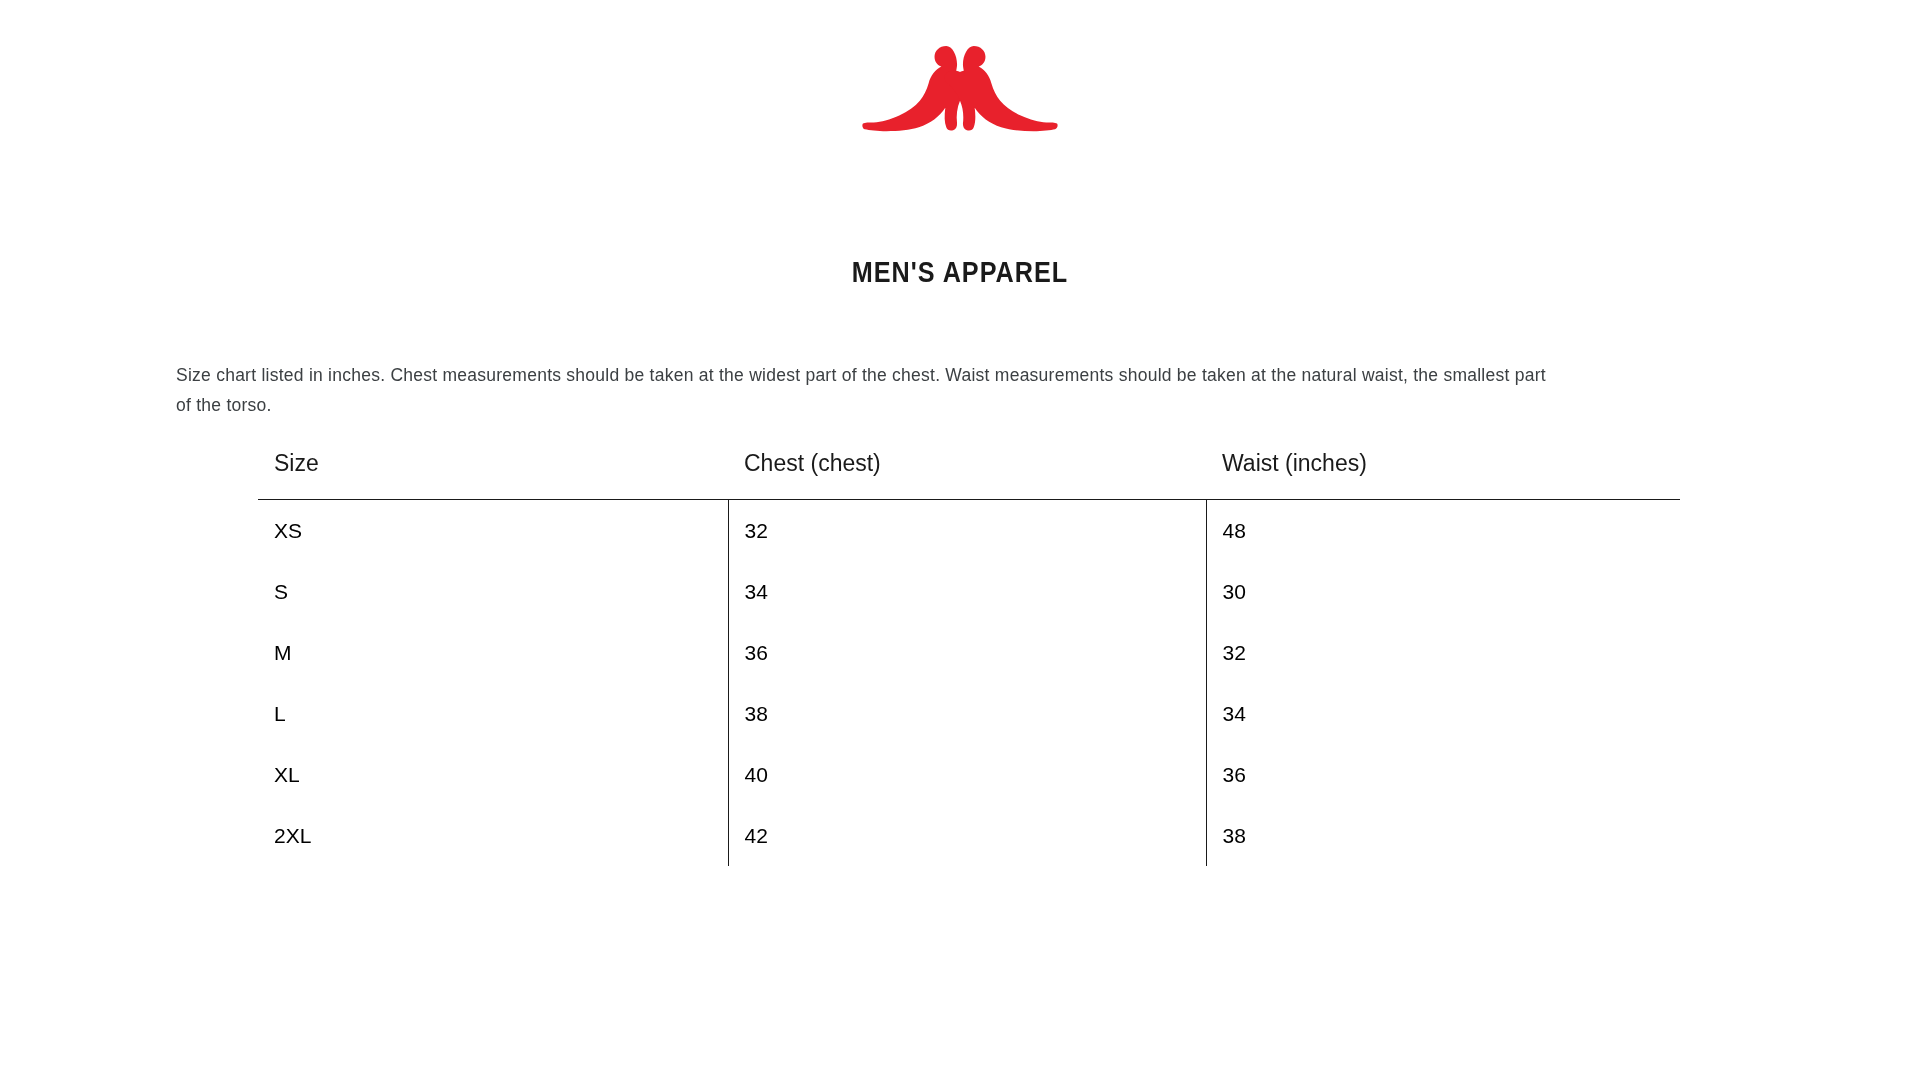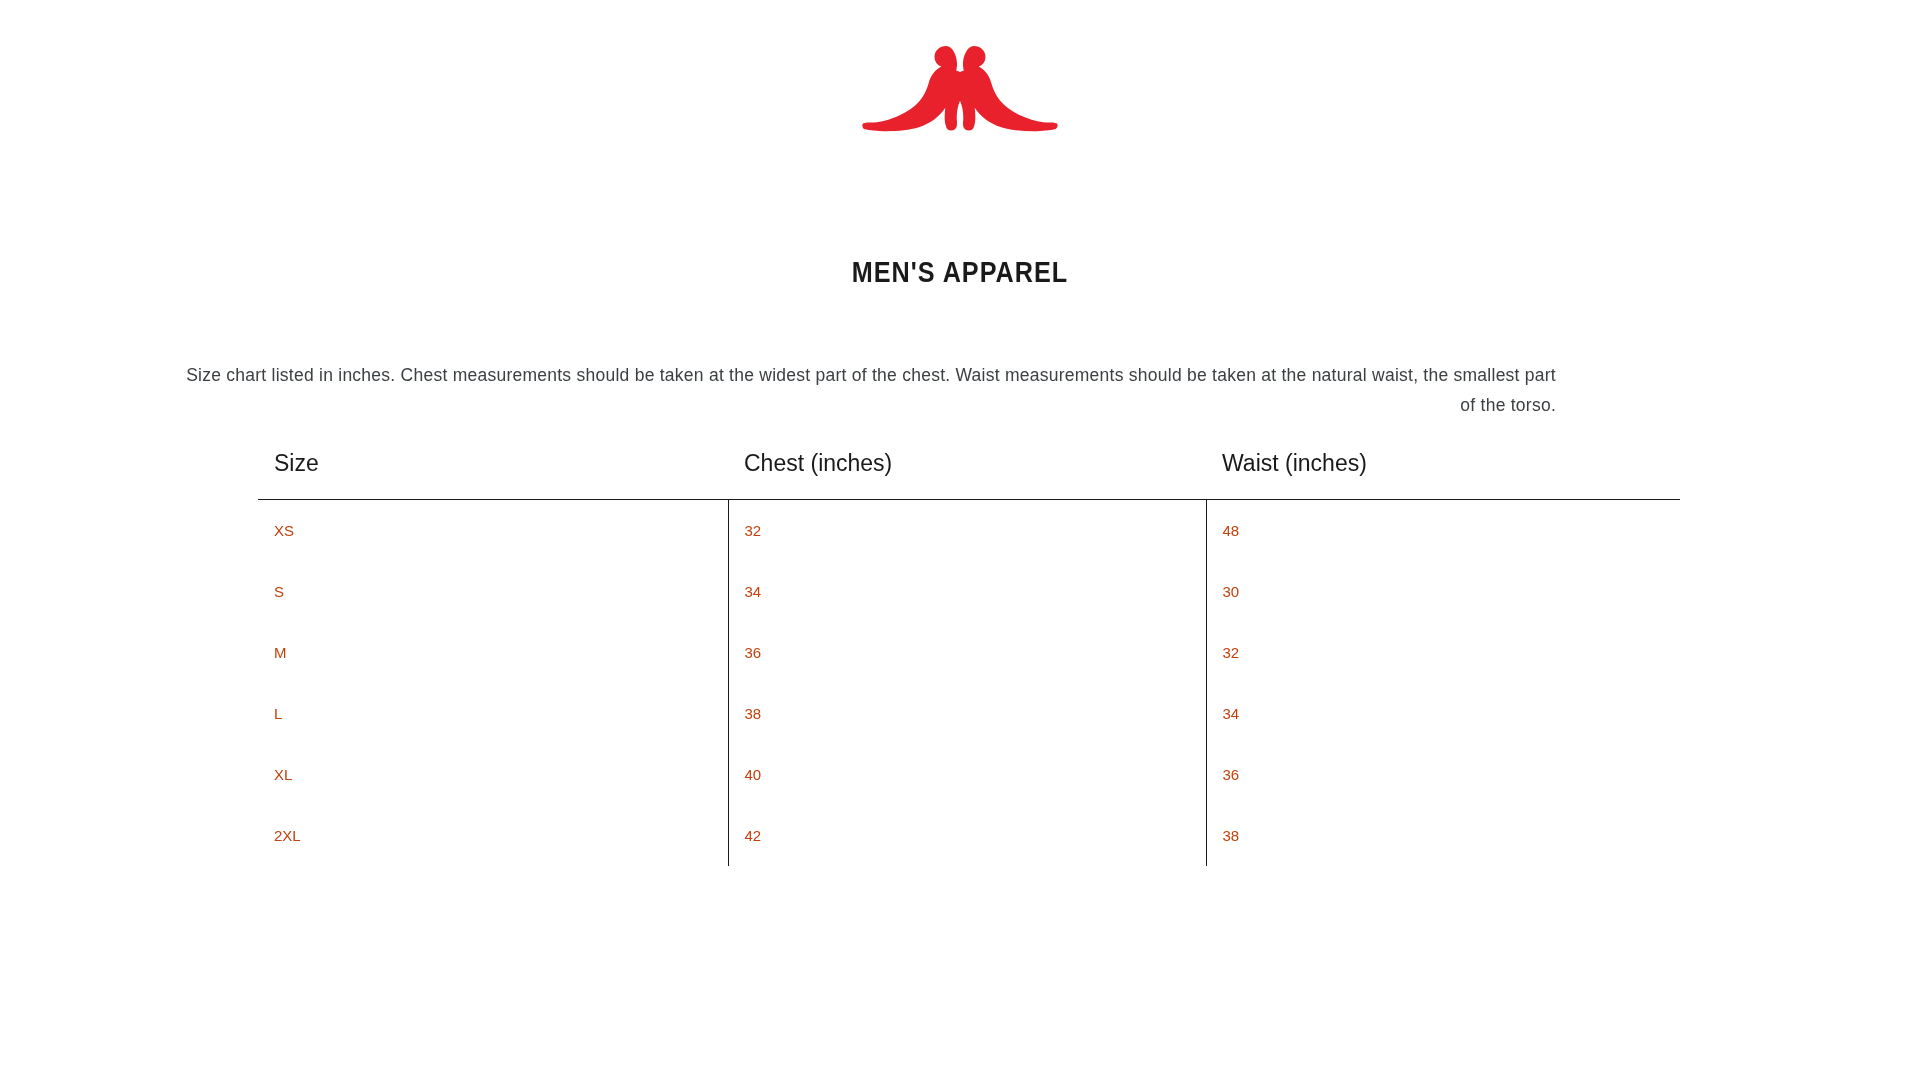--- a/index.html
+++ b/index.html
@@ -53,21 +53,21 @@
     transform-origin: center;
   }
 
   
   .intro {
     position: absolute;
     top: 360px;
     left: 50%;
     transform: translateX(-50%);
     width: 1380px;
-    text-align: right;
+    text-align: left;
     font-size: 17.5px;
     line-height: 30px;
     letter-spacing: 0.25px;
     color: #3c4043;
   }
 
   
   .table-wrap {
     position: absolute;
     top: 450px;
@@ -90,22 +90,22 @@
     color: #1a1a1a;
     padding: 0 0 22px 16px;
     border-bottom: 1.5px solid #1a1a1a;
     vertical-align: bottom;
   }
   table.size-table thead th.col-size {
     padding-left: 16px;
   }
 
   table.size-table tbody td {
-    font-size: 15px;
-    color: #c2410c;
+    font-size: 21px;
+    color: #000000;
     padding: 14px 0 14px 16px;
     height: 33px;
     vertical-align: middle;
   }
   table.size-table tbody td.divider-left {
     border-left: 1.5px solid #1a1a1a;
   }
 </style>
 </head>
 <body>
@@ -130,21 +130,21 @@
   <div class="table-wrap">
     <table class="size-table">
       <colgroup>
         <col class="c1">
           <col class="c2">
           <col class="c3">
       </colgroup>
       <thead>
         <tr>
           <th class="col-size">Size</th>
-          <th>Chest (inches)</th>
+          <th>Chest (chest)</th>
           <th>Waist (inches)</th>
         </tr>
       </thead>
       <tbody>
         <tr>
           <td>XS</td>
           <td class="divider-left">32</td>
           <td class="divider-left">48</td>
         </tr>
         <tr>

